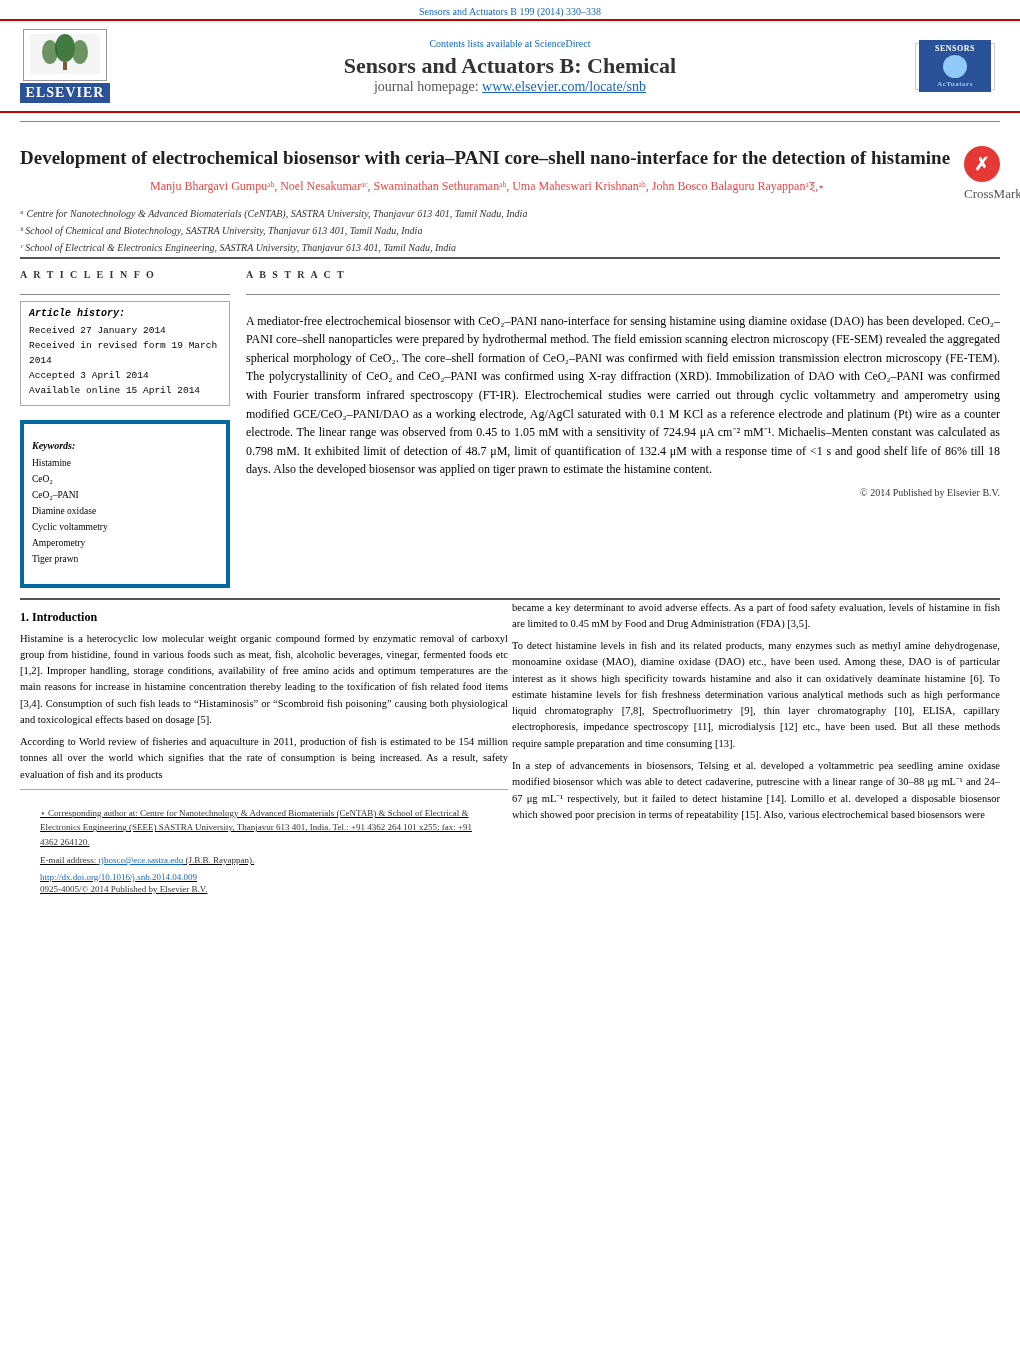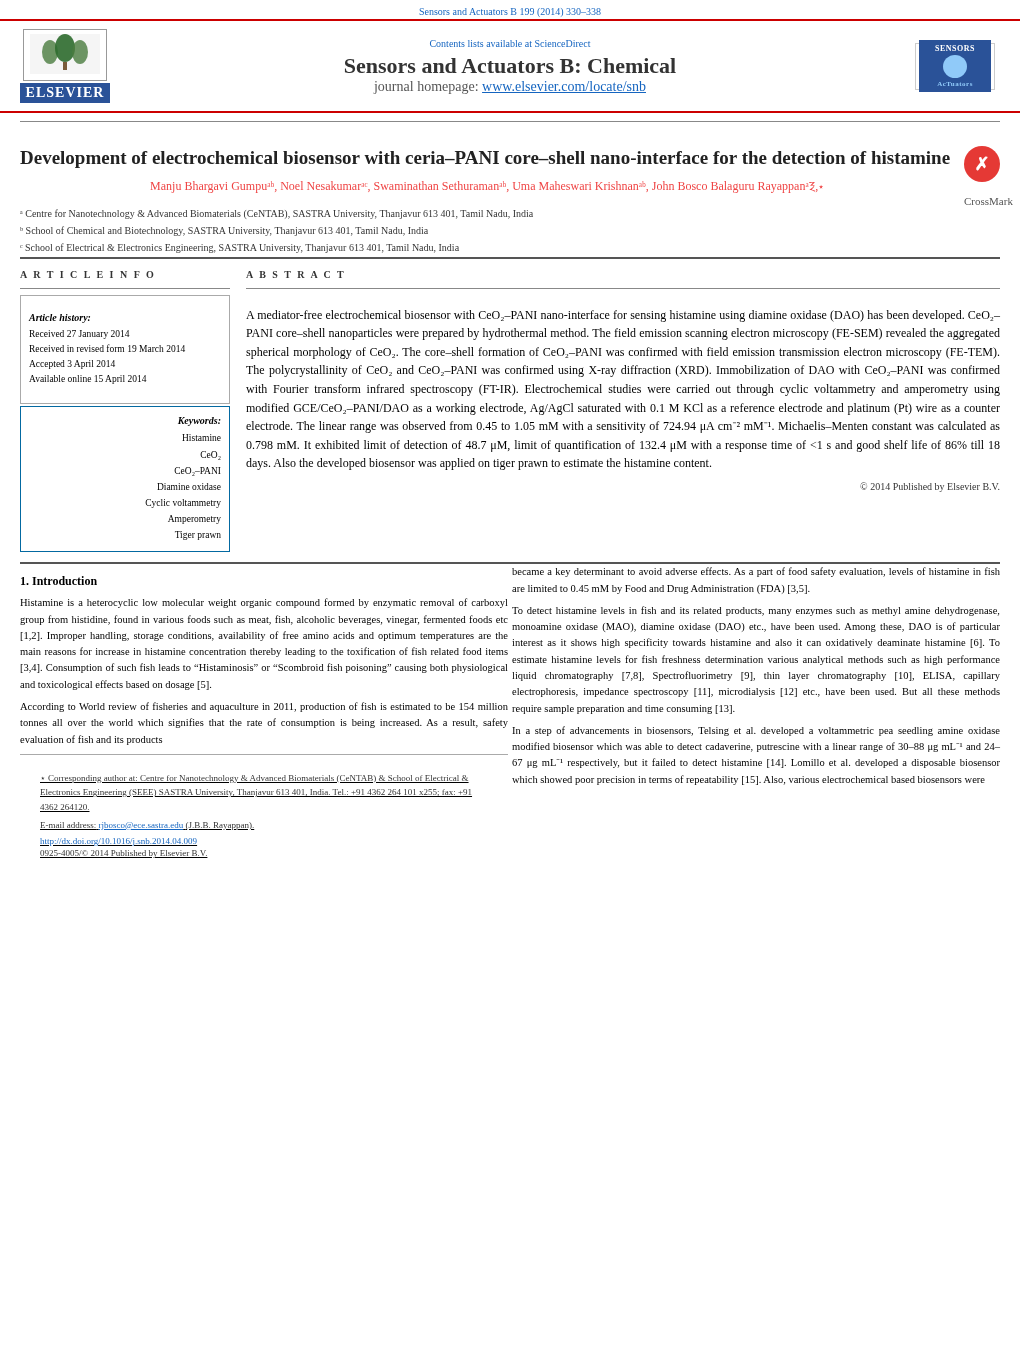--- a/index.html
+++ b/index.html
@@ -151,20 +151,21 @@
     .authors {
       font-size: 12px;
       color: #ef4444;
       margin-bottom: 12px;
       text-align: center;
     }
     .affiliations {
       font-size: 10px;
       color: #333;
       line-height: 1.6;
+      font-style: italic;
     }
     .affiliations p { margin-bottom: 1px; }
 
     
     .two-col {
       display: flex;
       padding: 10px 20px;
       gap: 16px;
     }
     .left-col {
@@ -174,42 +175,42 @@
     .right-col {
       flex: 1;
     }
     .section-label {
       font-size: 10px;
       font-weight: bold;
       letter-spacing: 2px;
       text-transform: uppercase;
       color: #333;
       border-bottom: 1px solid #888;
-      padding-bottom: 8px;
+      padding-bottom: 14px;
       margin-bottom: 6px;
     }
     .article-info-box {
       border: 1px solid #aaa;
-      padding: 16px 8px;
-      margin-bottom: 2px;
+      padding: 6px 8px;
+      margin-bottom: 14px;
+      font-family: Liberation Mono, monospace;
     }
     .info-heading {
       font-style: italic;
       font-size: 10px;
       font-weight: bold;
       margin-bottom: 4px;
     }
     .info-row {
       font-size: 9.5px;
       line-height: 1.6;
     }
     .keywords-box {
-      border: 1px solid #0369a1;
-      padding: 8px 8px;
-      text-align: right;
+      border: 4px solid #0369a1;
+      padding: 16px 8px;
     }
     .kw-heading {
       font-style: italic;
       font-size: 10px;
       font-weight: bold;
       margin-bottom: 4px;
     }
     .kw-item {
       font-size: 9.5px;
       line-height: 1.7;
@@ -320,21 +321,21 @@
     </div>
   </div>
 </div>
 
 <hr class="divider">
 
 <div class="article-section">
 
   <div class="crossmark">
     <div class="crossmark-inner">✗</div>
-    <div style="font-size:11px; text-align:center; color:#555; margin-top:13px;">CrossMark</div>
+    <div style="font-size:13px; text-align:center; color:#555; margin-top:4px;">CrossMark</div>
   </div>
 
   <div class="article-title">Development of electrochemical biosensor with ceria–PANI core–shell nano-interface for the detection of histamine</div>
   <div class="authors">Manju Bhargavi Gumpuᵃᵇ, Noel Nesakumarᵃᶜ, Swaminathan Sethuramanᵃᵇ, Uma Maheswari Krishnanᵃᵇ, John Bosco Balaguru RayappanᵃⲜ,⋆</div>
   <div class="affiliations">
     <p>ᵃ Centre for Nanotechnology &amp; Advanced Biomaterials (CeNTAB), SASTRA University, Thanjavur 613 401, Tamil Nadu, India</p>
     <p>ᵇ School of Chemical and Biotechnology, SASTRA University, Thanjavur 613 401, Tamil Nadu, India</p>
     <p>ᶜ School of Electrical &amp; Electronics Engineering, SASTRA University, Thanjavur 613 401, Tamil Nadu, India</p>
   </div>
 </div>

